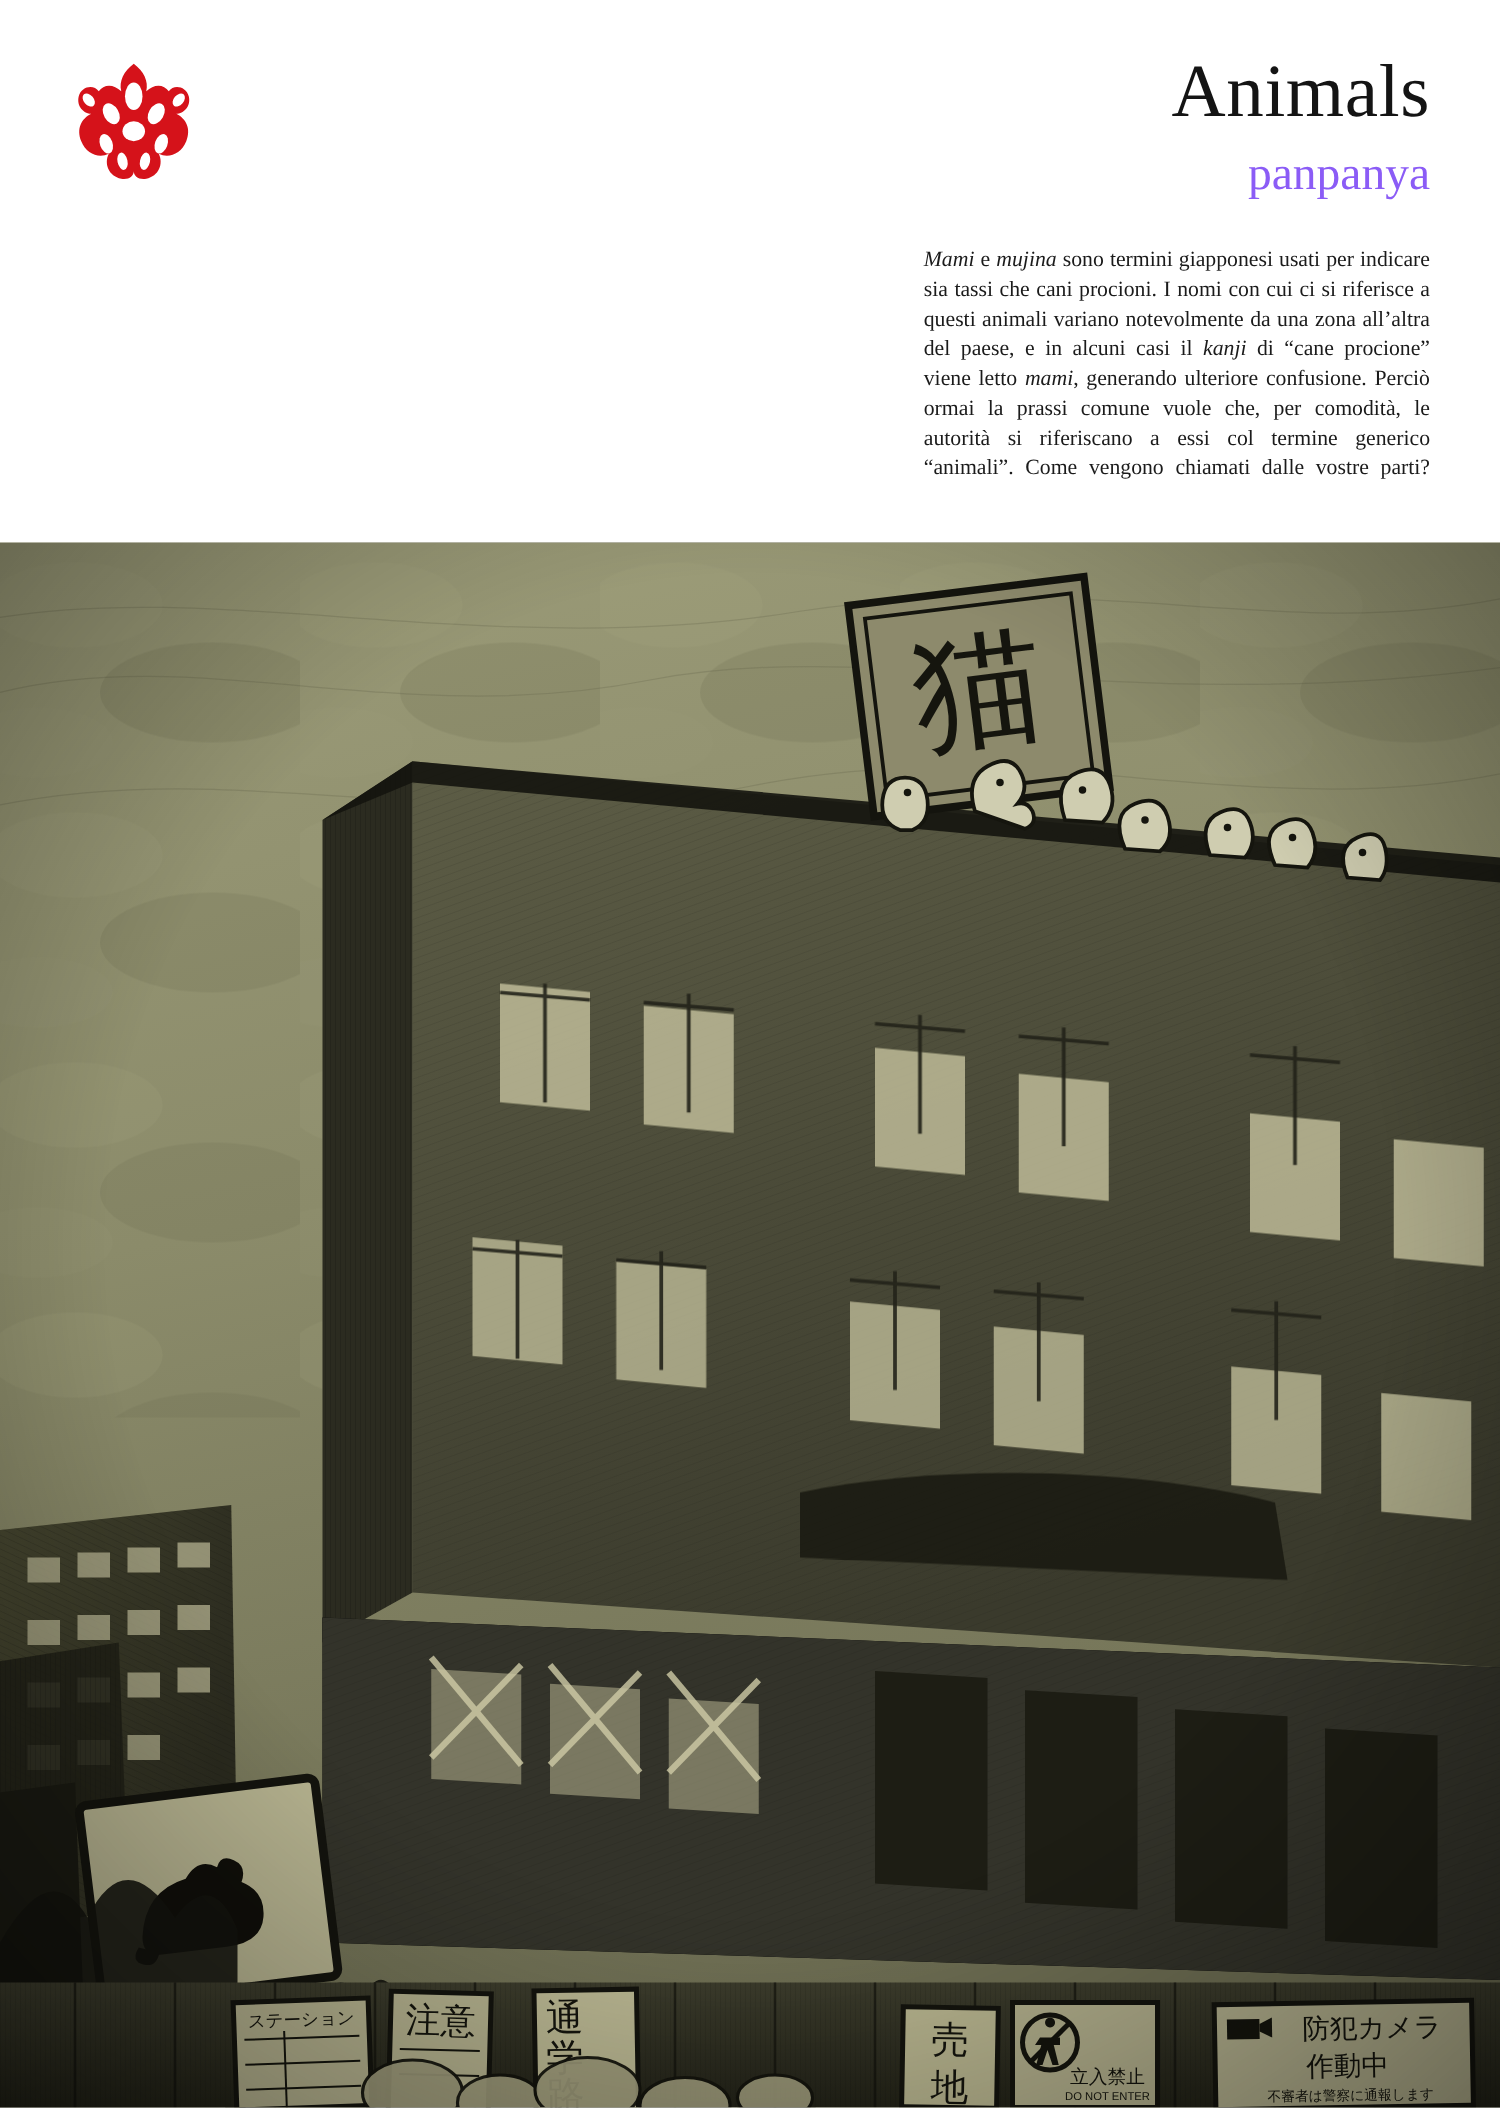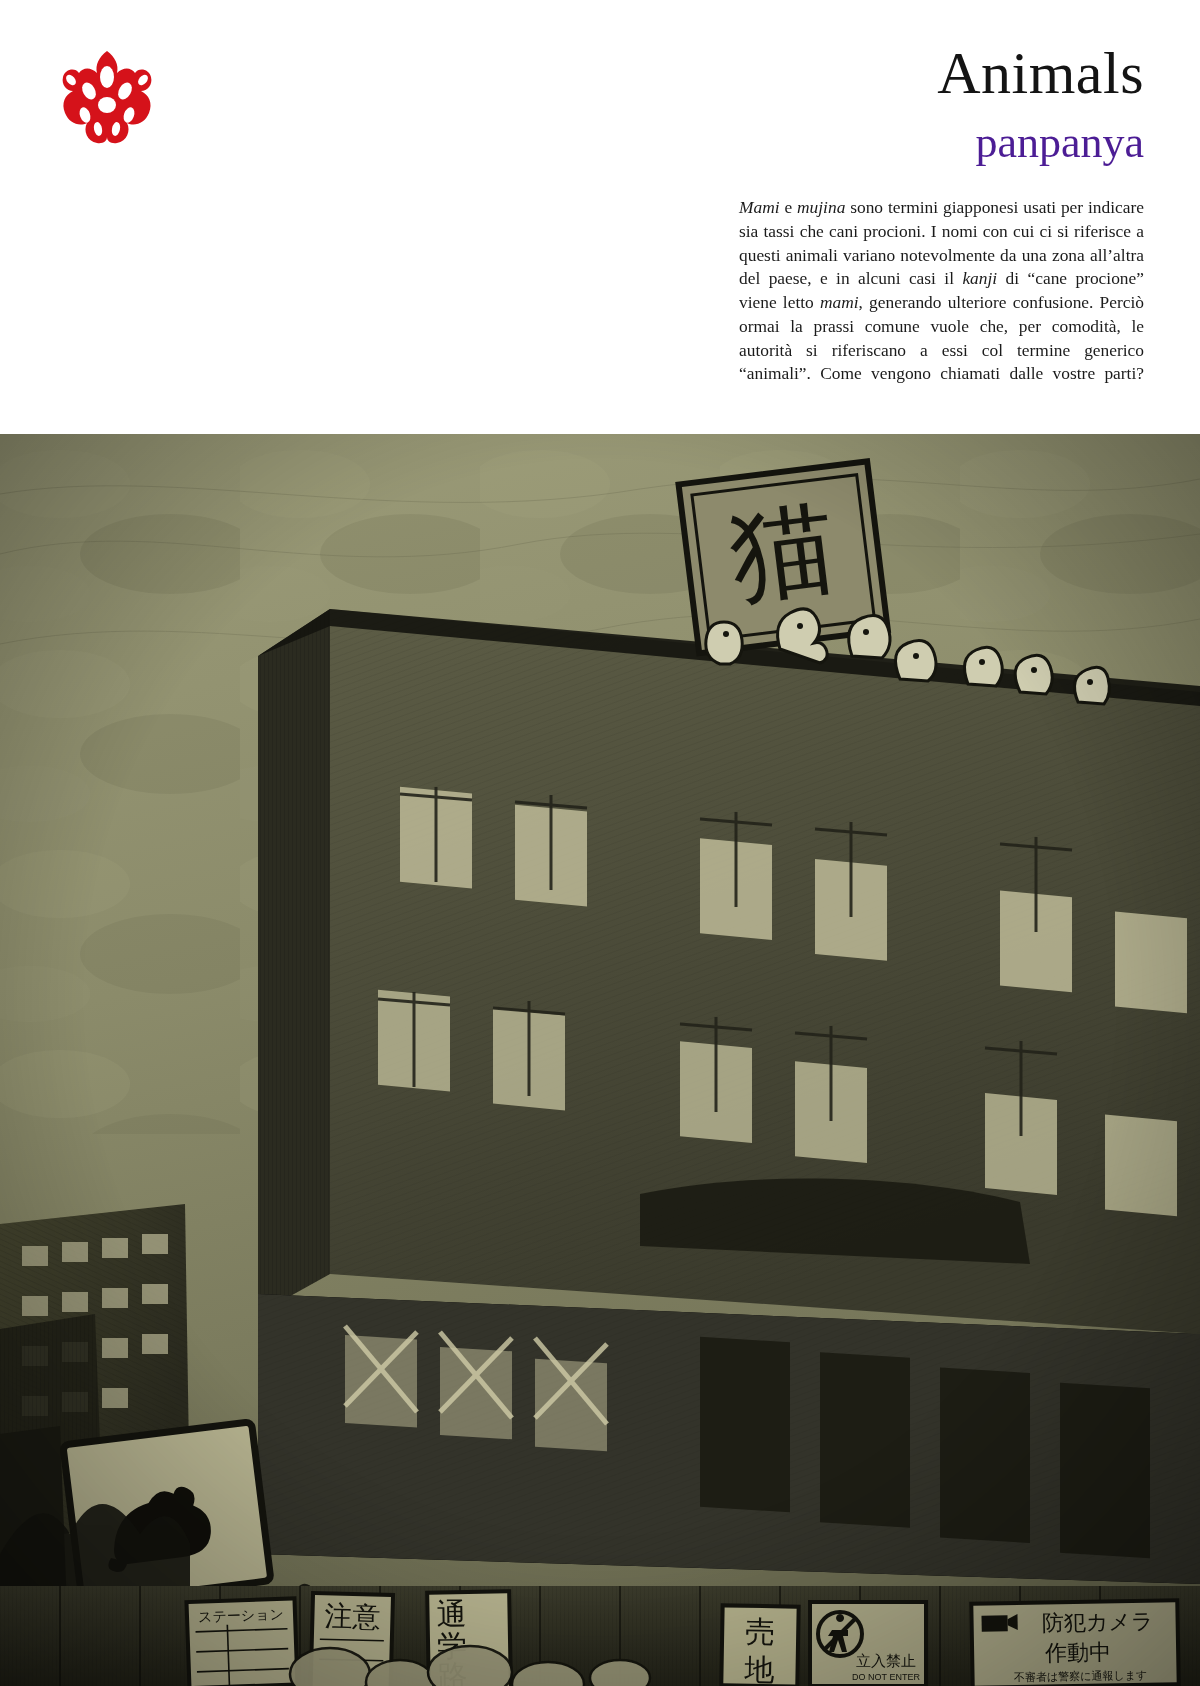--- a/index.html
+++ b/index.html
@@ -44,23 +44,23 @@
     font-family: "Liberation Serif", serif;
     font-size: 60px;
     line-height: 1.05;
     letter-spacing: 0.5px;
     color: #141414;
     margin: 0;
     font-weight: normal;
   }
   .book-author {
     font-family: "Liberation Serif", serif;
-    font-size: 44px;
+    font-size: 38px;
     line-height: 1.2;
-    color: #4c1d95;
+    color: #8b5cf6;
     margin: 12px 0 0 0;
     font-weight: normal;
   }
 
   .blurb {
     position: absolute;
     right: 56px;
     top: 196px;
     width: 405px;
     text-align: justify;

